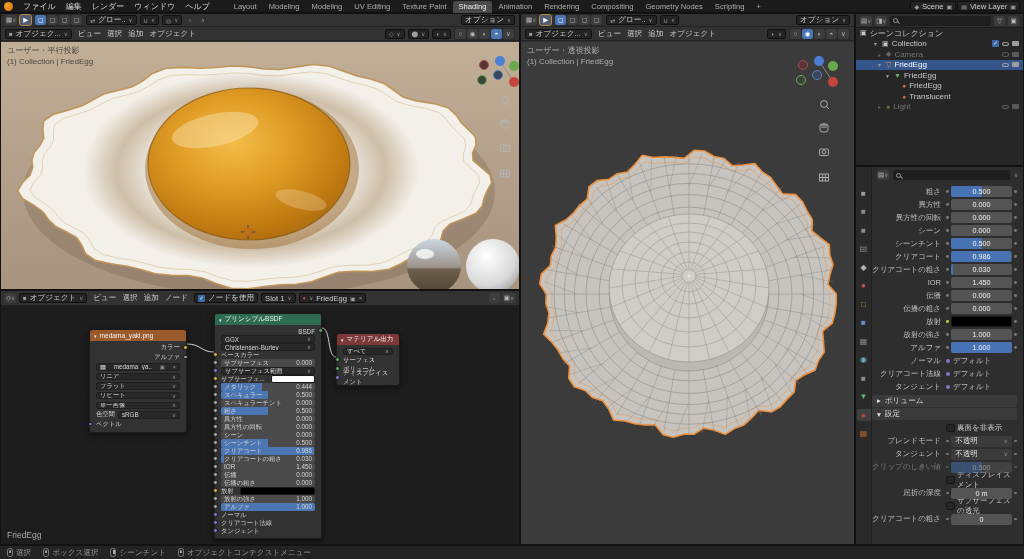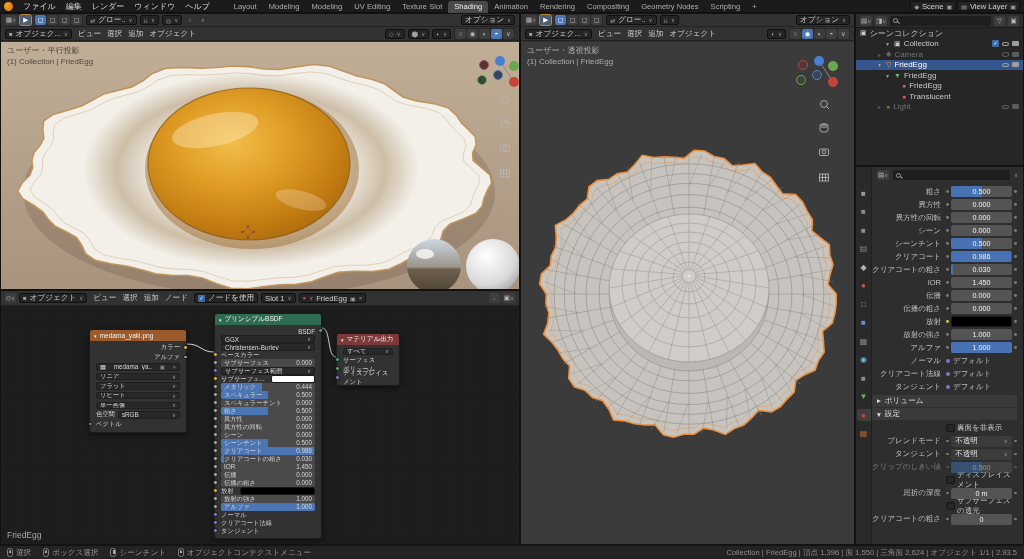--- a/index.html
+++ b/index.html
@@ -118,21 +118,21 @@
 <div id="app">
 
   <div id="topbar">
     <span class="logo"></span>
     <span id="topbar-menus"><span class="m">ファイル</span><span class="m">編集</span><span class="m">レンダー</span><span class="m">ウィンドウ</span><span class="m">ヘルプ</span></span>
     <span id="ws">
         <span class="tab">Layout</span>
         <span class="tab">Modeling</span>
         <span class="tab">Modeling</span>
         <span class="tab">UV Editing</span>
-        <span class="tab">Texture Slot</span>
+        <span class="tab">Texture Paint</span>
         <span class="tab active">Shading</span>
         <span class="tab">Animation</span>
         <span class="tab">Rendering</span>
         <span class="tab">Compositing</span>
         <span class="tab">Geometry Nodes</span>
         <span class="tab">Scripting</span>
         <span class="tab">+</span>
       </span>
     <span class="spacer"></span>
     <span class="chip">
@@ -813,21 +813,21 @@
         </span>
       <span class="tbx">▽</span>
       <span class="tbx">▣</span>
     </div>
     <div id="ol-rows">
       <div class="orow" style="padding-left:4px">
         <span class="oic" style="color:#c9c9c9">▣</span>
         <span>シーンコレクション</span>
       </div>
       <div id="ol-items">
-          <div class="orow" style="padding-left: 28px;">
+          <div class="orow" style="padding-left: 16px;">
             <span class="dis">▾</span>
             <span class="oic" style="color: rgb(201, 201, 201);">▣</span>
             <span>Collection</span>
             <span class="sp"></span>
             <span class="ochk">✓</span>
             <span class="oeye"></span>
             <span class="ocam"></span>
           </div>
           <div class="orow dim" style="padding-left: 20px;">
             <span class="dis">▸</span>
@@ -1121,15 +1121,14 @@
         </span>
         <span class="hint">
           <span class="ms m"></span>
           <span>シーンチント</span>
         </span>
         <span class="hint">
           <span class="ms r"></span>
           <span>オブジェクトコンテクストメニュー</span>
         </span>
       </span>
-    <span id="stats">Collection | FriedEgg | 頂点 1,396 | 面 1,550 | 三角面 2,624 | オブジェクト 1/1 | 2.93.5</span>
   </div>
 </div>
 
 </body></html>

